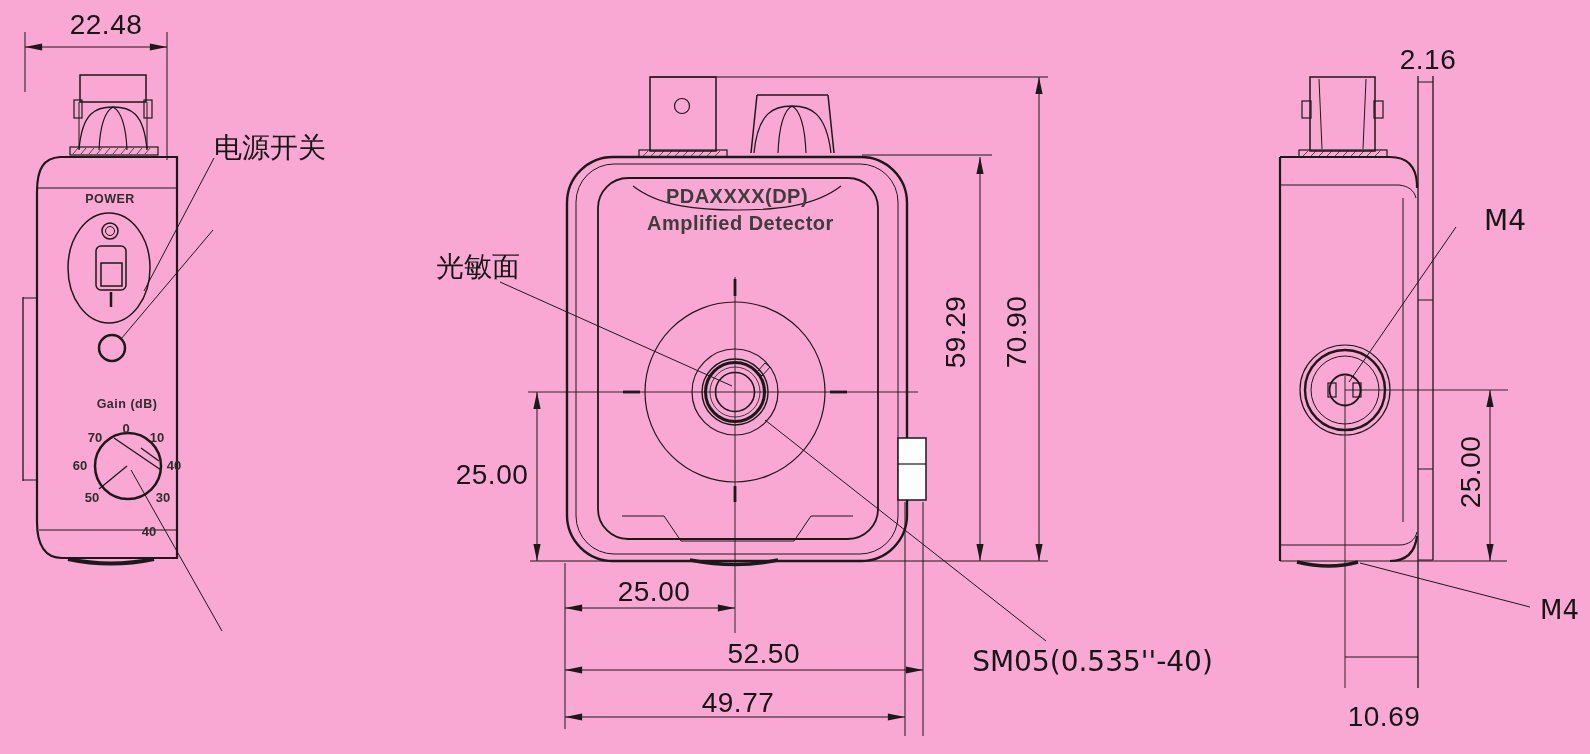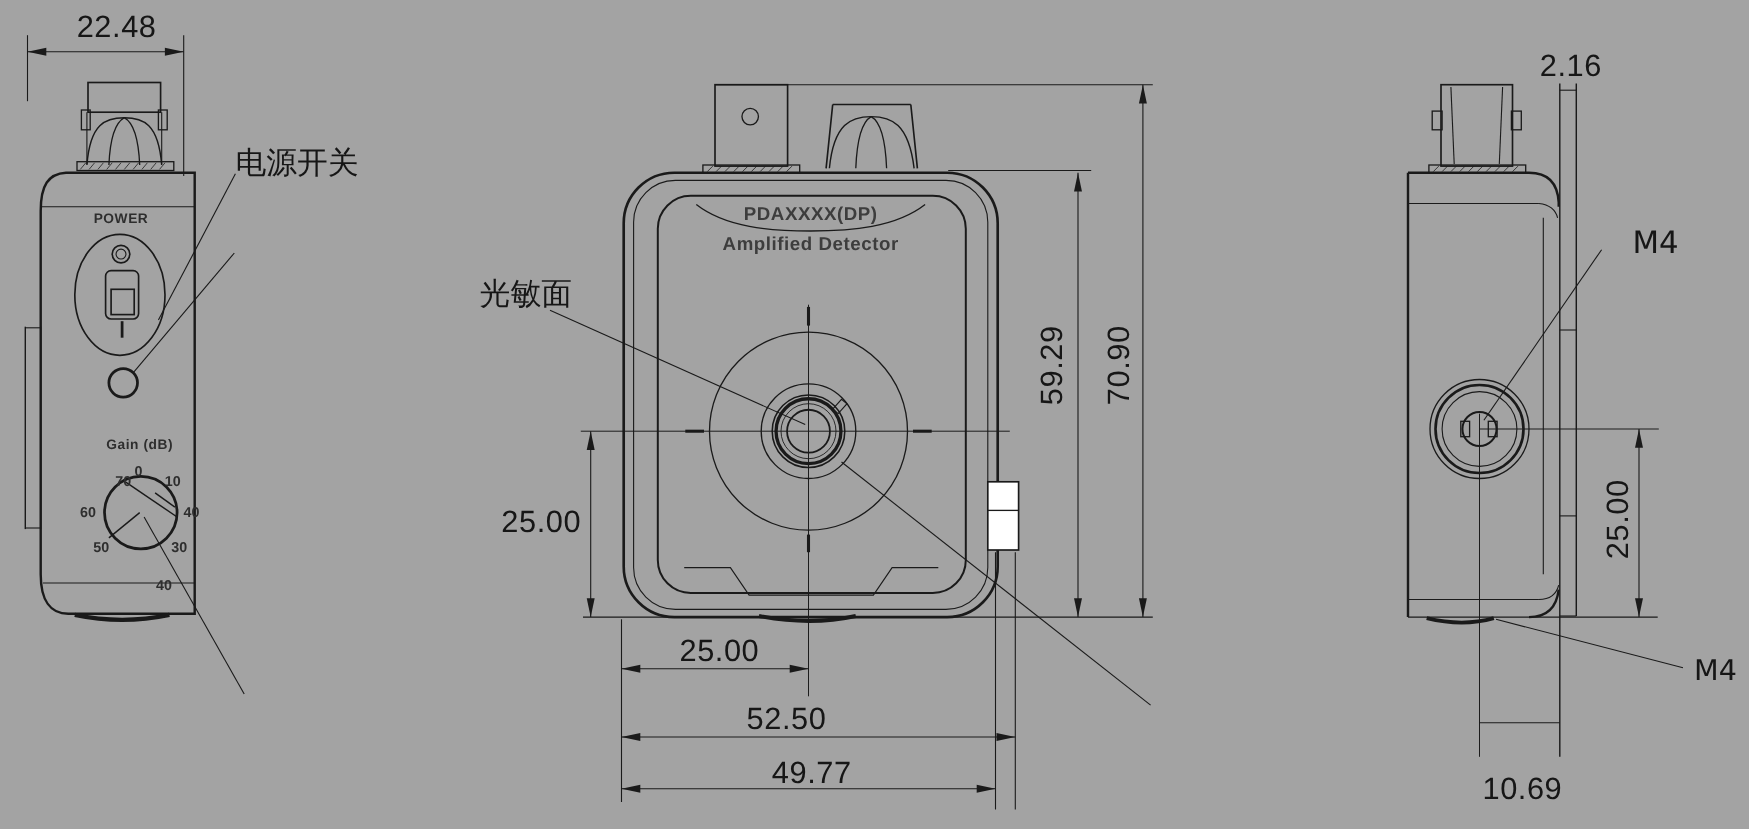--- a/index.html
+++ b/index.html
@@ -1,25 +1,25 @@
 <!DOCTYPE html>
 <html><head>
 <meta charset="utf-8">
 <style>
   html,body{margin:0;padding:0;background:#fff;}
-  #canvas{position:relative;width:1590px;height:754px;background:#a3a3a3;overflow:hidden;
+  #canvas{position:relative;width:1590px;height:754px;background:#f9a8d4;overflow:hidden;
           font-family:"Liberation Sans",sans-serif;}
   svg{position:absolute;left:0;top:0;}
   .txt{position:absolute;color:#161616;white-space:nowrap;}
   .dim{font-size:28px;text-align:center;letter-spacing:0.5px;}
   .dim.rot{transform:rotate(-90deg);}
   .cjk{font-size:28px;font-family:"DejaVu Sans","Liberation Sans",sans-serif;}
   .devsmall{font-size:12.5px;font-weight:bold;color:#2e2e2e;text-align:center;letter-spacing:0.5px;}
   .gainnum{font-size:13px;font-weight:bold;color:#2e2e2e;text-align:center;width:26px;}
-  .model{font-size:17px;font-weight:bold;color:#3d3d3d;text-align:center;letter-spacing:0.5px;width:180px;}
+  .model{font-size:20px;font-weight:bold;color:#3d3d3d;text-align:center;letter-spacing:0.5px;width:180px;}
   .ctr{text-align:center;}
 </style>
 </head>
 <body>
 
 <div id="canvas">
 
 <svg width="1590" height="754" viewBox="0 0 1590 754">
   <defs>
     <marker id="arr" viewBox="0 0 20 10" refX="19" refY="5" markerWidth="19" markerHeight="10" markerUnits="userSpaceOnUse" orient="auto-start-reverse">
@@ -200,39 +200,40 @@
     <g stroke-width="1">
       <line x1="1456" y1="227" x2="1349" y2="382"></line>
       <line x1="1360" y1="563" x2="1530" y2="607"></line>
     </g>
   </g>
 </svg>
 
 <div class="txt dim" style="left:46px;top:9px;width:120px;">22.48</div>
 <div class="txt dim" style="left:432px;top:459px;width:120px;">25.00</div>
 <div class="txt dim" style="left:594px;top:576px;width:120px;">25.00</div>
-<div class="txt dim" style="left:655px;top:638px;width:120px;">52.50</div>
+<div class="txt dim" style="left:680px;top:638px;width:120px;text-align:right;">52.50</div>
 <div class="txt dim" style="left:678px;top:687px;width:120px;">49.77</div>
 <div class="txt dim rot" style="left:896px;top:316px;width:120px;">59.29</div>
 <div class="txt dim rot" style="left:957px;top:316px;width:120px;">70.90</div>
 <div class="txt dim" style="left:1368px;top:44px;width:120px;">2.16</div>
 <div class="txt dim rot" style="left:1411px;top:456px;width:120px;">25.00</div>
 <div class="txt dim" style="left:1324px;top:701px;width:120px;">10.69</div>
 
 <div class="txt cjk" style="left:214px;top:129px;">电源开关</div>
 <div class="txt cjk" style="left:436px;top:248px;">光敏面</div>
+<div class="txt cjk ctr" style="left:955px;top:645px;width:275px;">SM05(0.535''-40)</div>
 <div class="txt cjk" style="left:1484px;top:204px;">M4</div>
 <div class="txt cjk" style="left:1540px;top:595px;font-size:26px;">M4</div>
 
 <div class="txt devsmall" style="left:80px;top:192px;width:60px;">POWER</div>
 <div class="txt devsmall" style="left:87px;top:397px;width:80px;">Gain (dB)</div>
 <div class="txt gainnum" style="left:113px;top:421px;">0</div>
 <div class="txt gainnum" style="left:144px;top:430px;">10</div>
 <div class="txt gainnum" style="left:161px;top:458px;">40</div>
 <div class="txt gainnum" style="left:150px;top:490px;">30</div>
 <div class="txt gainnum" style="left:115px;top:524px;margin-left:21px;">40</div>
 <div class="txt gainnum" style="left:79px;top:490px;">50</div>
 <div class="txt gainnum" style="left:67px;top:458px;">60</div>
-<div class="txt gainnum" style="left:82px;top:430px;margin-left:17px;">70</div>
+<div class="txt gainnum" style="left:82px;top:430px;">70</div>
 <div class="txt model" style="left:647px;top:185px;">PDAXXXX(DP)</div>
 <div class="txt model" style="left:647px;top:212px;">Amplified Detector</div>
 
 </div>
 
 </body></html>

